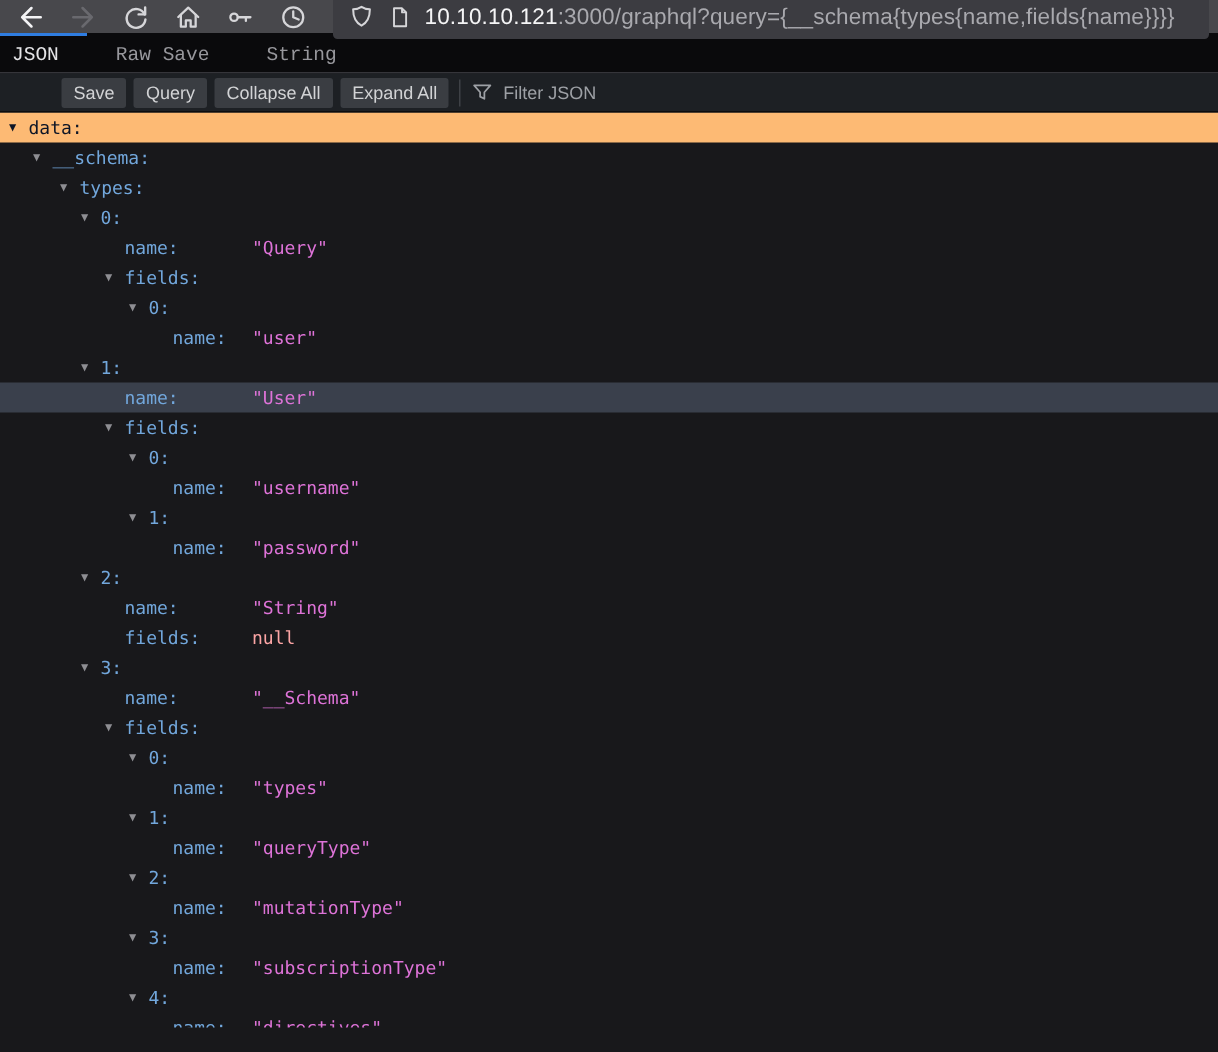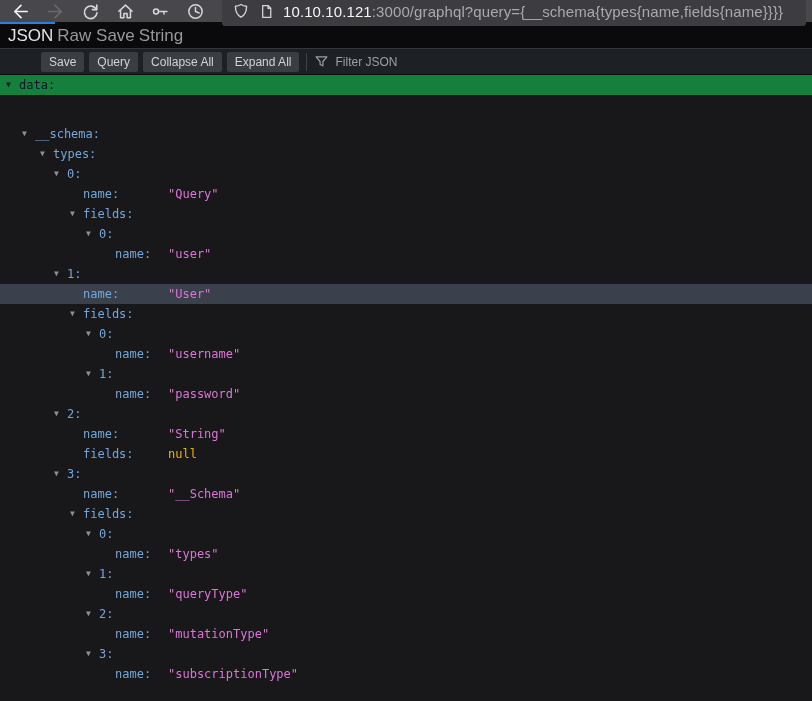--- a/index.html
+++ b/index.html
@@ -26,22 +26,22 @@
   }
   .url-host{ color:#f5f5f6; }
   .url-rest{ color:#a9a9ae; }
 
   
   .tabs-row{
     height:27px; background:#0a0a0c; display:flex; align-items:stretch;
     border-bottom:1px solid #35353a;
   }
   .vtab{
-    display:flex; align-items:center; padding:0 2px; font-size:17px;
-    color:#97979c; border-top:2px solid transparent; cursor:default;
+    display:flex; align-items:center; padding:0 19px; font-size:13px;
+    color:#97979c; border-top:2px solid transparent; cursor:default;font-family:Liberation Mono, monospace;
   }
   .vtab.active{ color:#e4e4e7; border-top-color:#2f7de1; }
 
   
   .actions-bar{
     height:26px; background:#1d2024; display:flex; align-items:center;
     padding-left:4px; border-bottom:1px solid #0c0c0e;
   }
   .act-btn{
     height:20px; padding:0 8px; margin-right:5px; border:none; border-radius:2px;
@@ -56,32 +56,32 @@
     font-size:12px; width:140px; font-family:"Liberation Sans",sans-serif;
   }
   .filter-input::placeholder{ color:#9da0a5; opacity:1; }
 
   
   .json-tree{
     background:#18181b; height:610px; overflow:hidden;
     font-family:"DejaVu Sans Mono", monospace; font-size:12px;
   }
   .trow{ height:20px; line-height:20px; position:relative; white-space:nowrap; }
-  .trow.selected{ background:#15803d; }
+  .trow.selected{ background:#fdba74; }
   .trow.selected .tkey, .trow.selected .twisty{ color:#0d1526; }
   .trow.hover{ background:#3a404c; }
   .twisty{
     display:inline-block; width:13px; color:#8e8e93; font-size:8px;
     vertical-align:top; line-height:20px;
   }
   .twisty.blank{ visibility:hidden; }
   .tkey{ color:#72a7dc; }
   .tval{ position:absolute; left:168px; top:0; }
   .tval.string{ color:#de73d8; }
-  .tval.null{ color:#eab308; }
+  .tval.null{ color:#fca5a5; }
 </style>
 </head>
 <body>
 
 <div class="nav-toolbar">
   <button class="tb-btn">
     <svg width="19" height="19" viewBox="0 0 20 20" fill="none" stroke="#f3f3f5" stroke-width="1.8" stroke-linecap="round" stroke-linejoin="round">
         <path d="M10.5 3.5 L4 10 L10.5 16.5 M4 10 H17"></path>
       </svg>
   </button>
@@ -149,21 +149,21 @@
   <span class="filter-wrap">
     <svg width="15" height="15" viewBox="0 0 18 18" fill="none" stroke="#9da0a5" stroke-width="1.4" stroke-linejoin="round">
         <path d="M2.5 3.5 H15.5 L10.7 9 V14.2 L7.3 12.5 V9 Z"></path>
       </svg>
     <input class="filter-input" type="text" placeholder="Filter JSON" style="">
   </span>
 </div>
 
 <div class="json-tree" id="json-tree">
     <div class="trow selected" style="padding-left: 6px;"><span class="twisty">▼</span><span class="tkey">data:</span></div>
-    <div class="trow" style="padding-left: 22px; margin-top: 29px;"><span class="twisty">▼</span><span class="tkey">__schema:</span></div>
+    <div class="trow" style="padding-left: 22px;"><span class="twisty">▼</span><span class="tkey">__schema:</span></div>
     <div class="trow" style="padding-left: 40px;"><span class="twisty">▼</span><span class="tkey">types:</span></div>
     <div class="trow" style="padding-left: 54px;"><span class="twisty">▼</span><span class="tkey">0:</span></div>
     <div class="trow" style="padding-left: 70px;"><span class="twisty blank">▼</span><span class="tkey">name:</span><span class="tval string" style="left: 168px;">"Query"</span></div>
     <div class="trow" style="padding-left: 70px;"><span class="twisty">▼</span><span class="tkey">fields:</span></div>
     <div class="trow" style="padding-left: 86px;"><span class="twisty">▼</span><span class="tkey">0:</span></div>
     <div class="trow" style="padding-left: 102px;"><span class="twisty blank">▼</span><span class="tkey">name:</span><span class="tval string" style="left: 168px;">"user"</span></div>
     <div class="trow" style="padding-left: 54px;"><span class="twisty">▼</span><span class="tkey">1:</span></div>
     <div class="trow hover" style="padding-left: 70px;"><span class="twisty blank">▼</span><span class="tkey">name:</span><span class="tval string" style="left: 168px;">"User"</span></div>
     <div class="trow" style="padding-left: 70px;"><span class="twisty">▼</span><span class="tkey">fields:</span></div>
     <div class="trow" style="padding-left: 86px;"><span class="twisty">▼</span><span class="tkey">0:</span></div>

